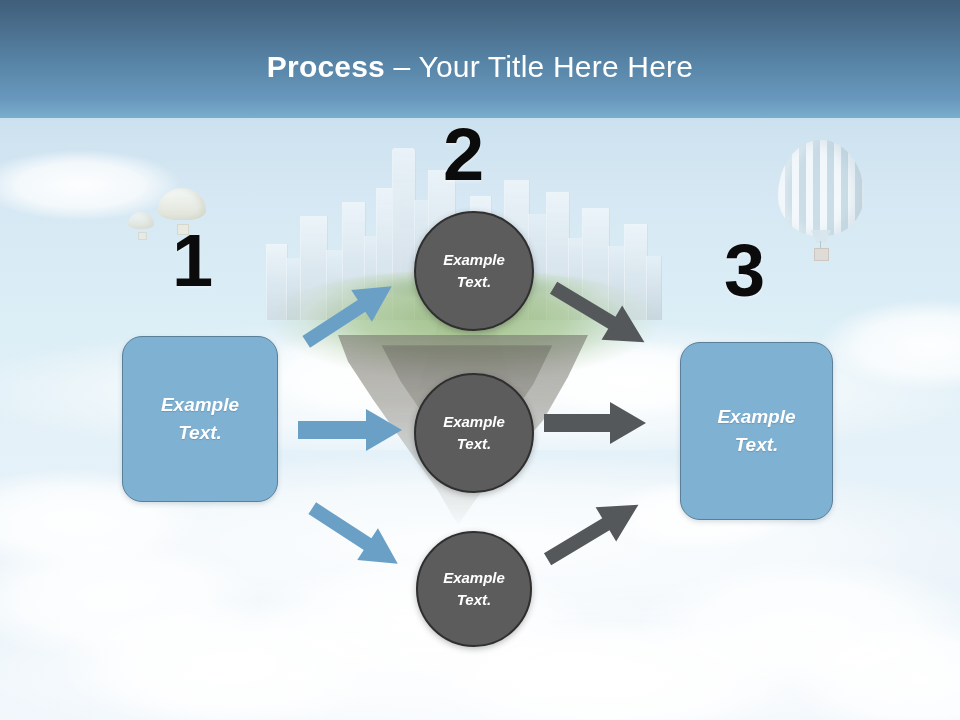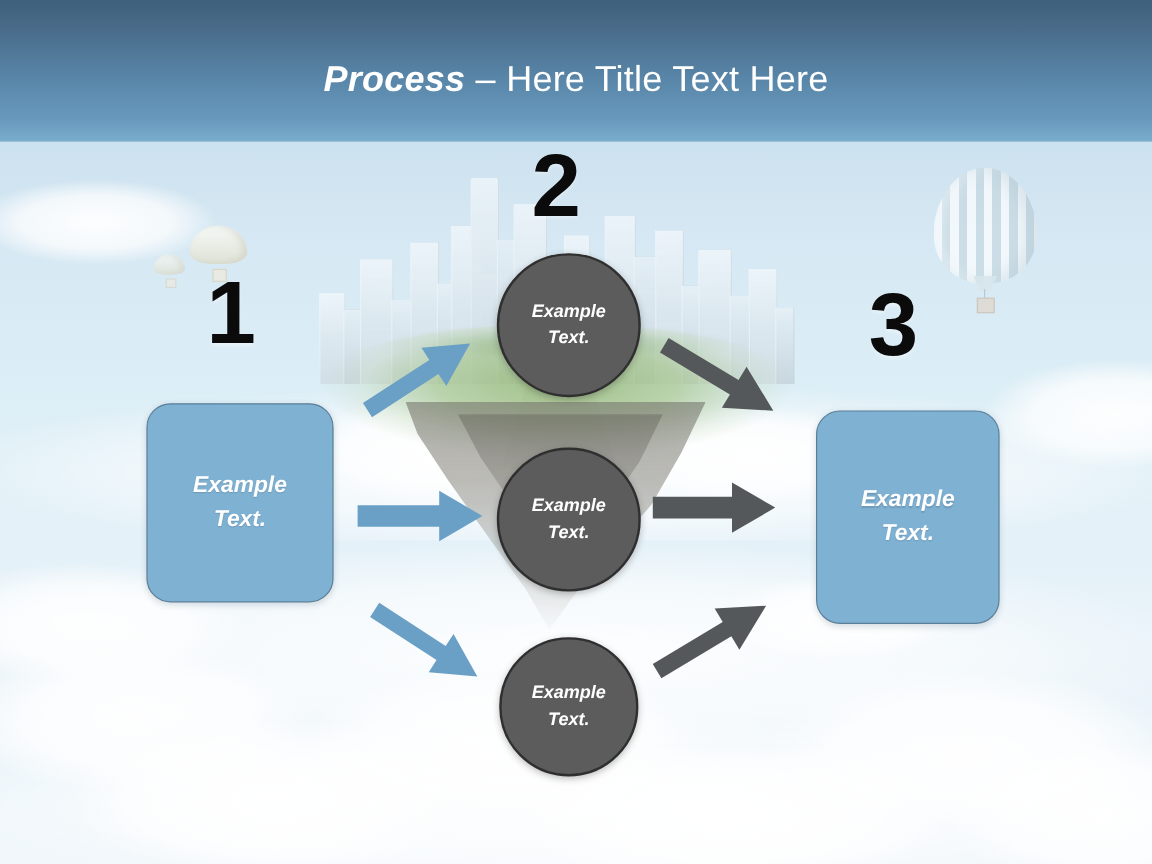--- a/index.html
+++ b/index.html
@@ -43,21 +43,21 @@
   .banner{
     position:absolute;left:0;top:0;width:960px;height:118px;
     background:linear-gradient(to bottom,#3f5f7b 0%, #4a6d8b 22%, #5885a8 55%, #6899bd 84%, #7badcd 100%);
   }
   .banner-title{
     position:absolute;left:0;top:50px;width:960px;
     text-align:center;color:#ffffff;
     font-size:30px;line-height:34px;letter-spacing:.2px;
     white-space:nowrap;
   }
-  .banner-title .strong{font-weight:bold;font-style:italic;}
+  .banner-title .strong{font-weight:bold;}
   .banner-title .light{font-weight:normal;}
 
   
   .island-wrap{position:absolute;left:250px;top:120px;width:430px;height:380px;}
   .island-grass{
     position:absolute;left:0px;top:150px;width:430px;height:120px;
     background:radial-gradient(ellipse 52% 58% at 50% 42%,
         rgba(150,185,120,.85) 0%, rgba(168,198,140,.7) 45%,
         rgba(200,220,190,.35) 72%, rgba(255,255,255,0) 88%);
     border-radius:50%;
@@ -242,21 +242,21 @@
     <div class="chute-canopy" style="width:48px;height:32px;"></div>
     <div class="chute-box" style="left:19px;top:36px;width:10px;height:9px;"></div>
   </div>
   <div class="chute" style="left:128px;top:212px;width:32px;height:32px;opacity:.65;">
     <div class="chute-canopy" style="width:26px;height:17px;"></div>
     <div class="chute-box" style="left:10px;top:20px;width:7px;height:6px;"></div>
   </div>
 
   <div class="banner">
     <div class="banner-title">
-      <span class="strong">Process</span><span class="light"> – </span><span class="light">Here Title Text Here</span>
+      <span class="strong">Process</span><span class="light"> – </span><span class="light">Your Title Here Here</span>
     </div>
   </div>
 
   <div class="arrow" style="left:296px;top:283px;width:106px;height:62px;">
     <svg width="106" height="62" viewBox="0 0 106 62">
       <g transform="rotate(-33 53 31)">
         <polygon points="2,24 68,24 68,12 104,31 68,50 68,38 2,38" fill="#6aa0c6"></polygon>
       </g>
     </svg>
   </div>

